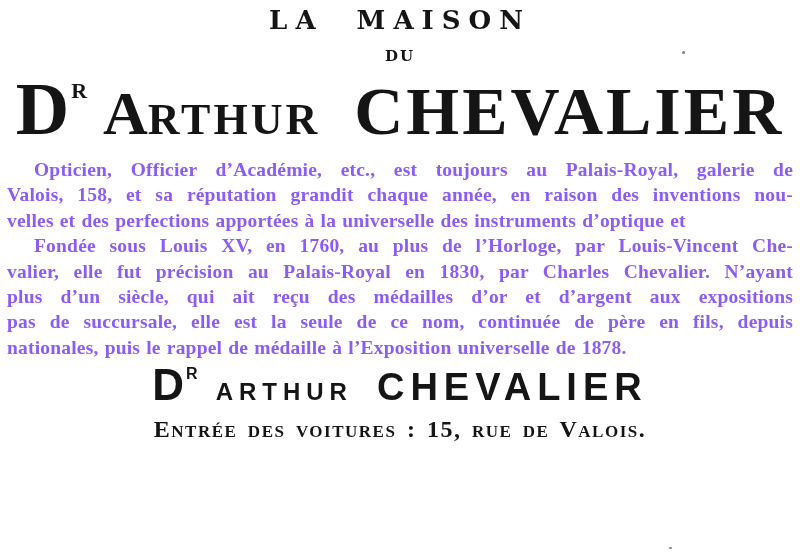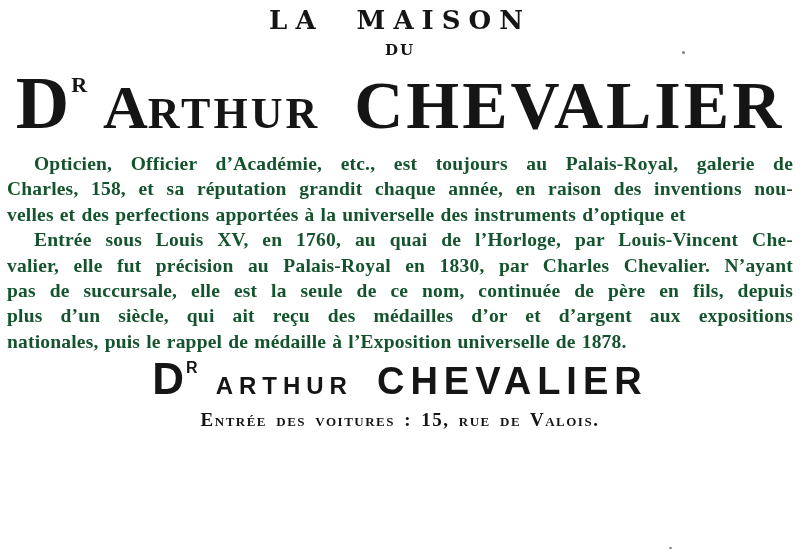--- a/index.html
+++ b/index.html
@@ -17,21 +17,21 @@
     padding-top: 7px;
     text-align: center;
     font-family: "DejaVu Serif", serif;
     font-weight: bold;
     font-size: 26px;
     line-height: 1;
     letter-spacing: 8px;
     word-spacing: 16px;
   }
   .du {
-    margin-top: 10px;
+    margin-top: 16px;
     text-align: center;
     font-family: "DejaVu Serif", serif;
     font-weight: bold;
     font-size: 15px;
     line-height: 1;
     letter-spacing: 2px;
   }
   .main-heading {
     margin-top: 8px;
     text-align: center;
@@ -49,21 +49,21 @@
 
   
   .body-text {
     margin-top: 7px;
     padding: 0 7px;
     font-family: "Liberation Serif", serif;
     font-weight: bold;
     font-size: 19.5px;
     letter-spacing: 0.2px;
     word-spacing: 1px;
-    color: #14532d;
+    color: #8b5cf6;
   }
   .para .line {
     line-height: 25.4px;
     height: 25.4px;
     text-align: justify;
     text-align-last: justify;
     white-space: nowrap;
   }
   .para .line:first-child { text-indent: 27px; }
   .para .line:last-child  { text-align-last: left; white-space: normal; }
@@ -91,21 +91,21 @@
     font-size: 29px;
     line-height: 1.1;
     letter-spacing: 1px;
   }
   .entrance-line {
     margin-top: 7px;
     text-align: center;
     font-family: "Liberation Serif", serif;
     font-weight: bold;
     font-variant: small-caps;
-    font-size: 19px;
+    font-size: 24px;
     line-height: 1.1;
     letter-spacing: 1.5px;
     word-spacing: 3px;
   }
 
   
   .speck {
     position: absolute;
     width: 3px; height: 3px;
     background: #3a3a3a;
@@ -124,28 +124,28 @@
 
   <div class="du">DU</div>
 
   <h1 class="main-heading">
     <span class="d">D</span><span class="sup">R</span><span class="fi">A</span><span class="fr">RTHUR</span><span class="sn">CHEVALIER</span>
   </h1>
 
   <div class="body-text">
     <div class="para">
         <div class="line">Opticien, Officier d’Académie, etc., est toujours au Palais-Royal, galerie de</div>
-        <div class="line">Charles, 158, et sa réputation grandit chaque année, en raison des inventions nou-</div>
+        <div class="line">Valois, 158, et sa réputation grandit chaque année, en raison des inventions nou-</div>
         <div class="line">velles et des perfections apportées à la universelle des instruments  d’optique et</div>
       </div>
     <div class="para">
-        <div class="line">Entrée sous Louis XV, en 1760, au quai de l’Horloge, par Louis-Vincent Che-</div>
+        <div class="line">Fondée sous Louis XV, en 1760, au plus de l’Horloge, par Louis-Vincent Che-</div>
         <div class="line">valier, elle fut précision au Palais-Royal en 1830, par Charles Chevalier. N’ayant</div>
+        <div class="line">plus d’un siècle, qui ait reçu des médailles d’or  et  d’argent aux expositions</div>
         <div class="line">pas de succursale, elle est la seule de ce nom,  continuée de père en fils, depuis</div>
-        <div class="line">plus d’un siècle, qui ait reçu des médailles d’or  et  d’argent aux expositions</div>
         <div class="line">nationales, puis le rappel de médaille à l’Exposition universelle de 1878.</div>
       </div>
   </div>
 
   <div class="footer-heading">
     <span class="d">D</span><span class="sup">R</span><span class="fn">ARTHUR</span><span class="sn">CHEVALIER</span>
   </div>
 
 
   <div class="entrance-line">Entrée des voitures : 15, rue de Valois.</div>

